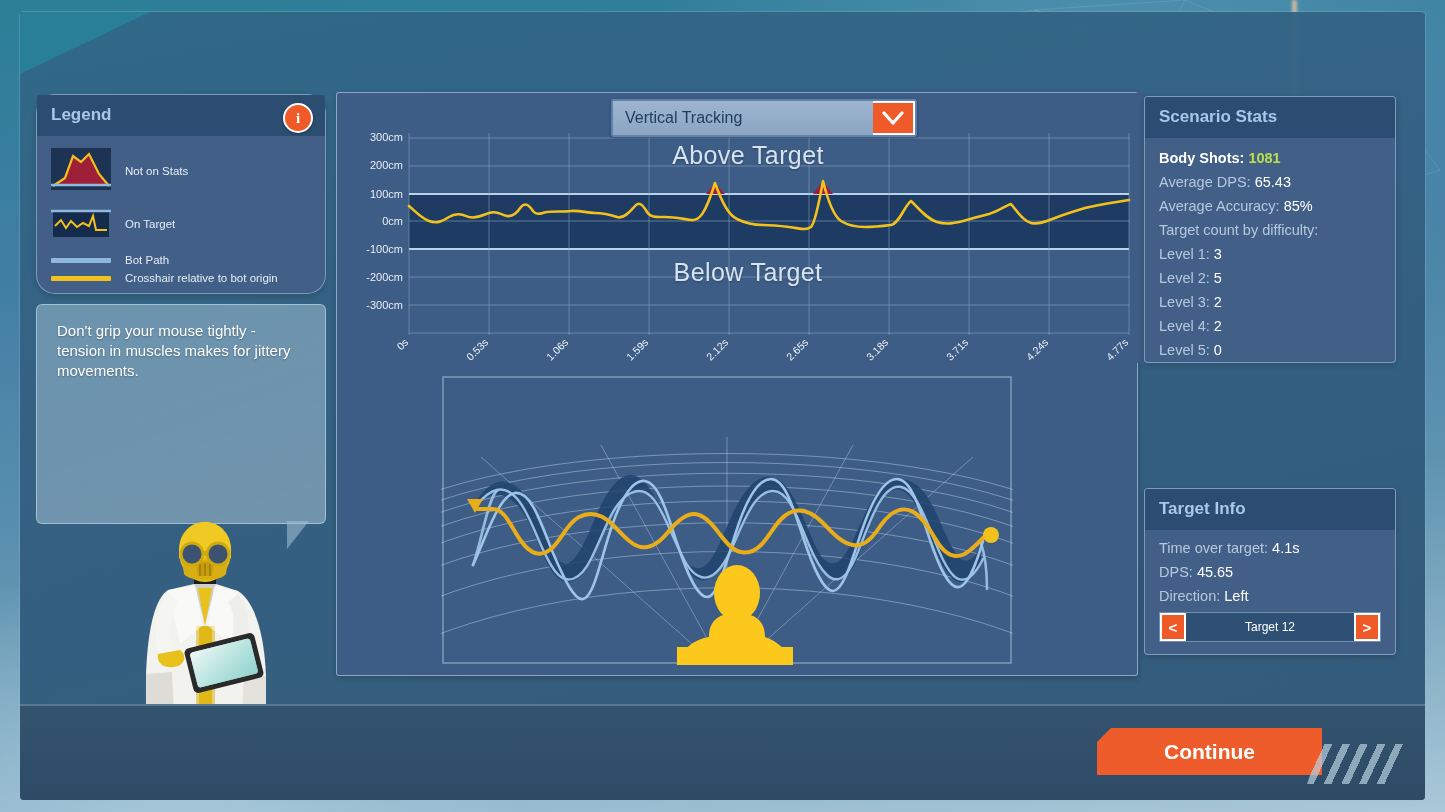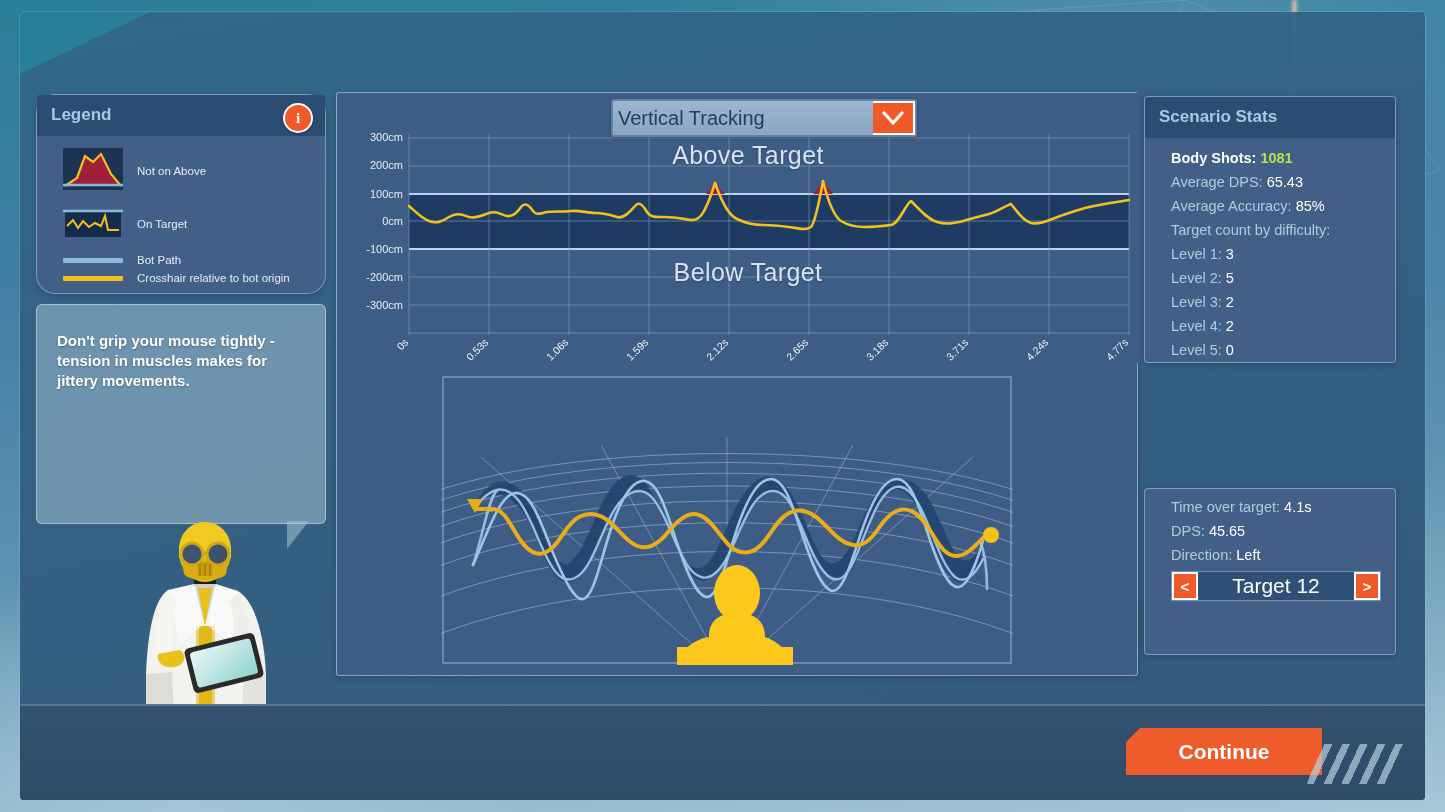--- a/index.html
+++ b/index.html
@@ -88,21 +88,21 @@
     box-shadow: 0 2px 6px rgba(0,0,0,.18);
   }
   .panel-head {
     background: #2c4d72;
     color: #a9c7e6;
     font-size: 17px; font-weight: bold;
     padding: 10px 14px 11px 14px;
     border-radius: 3px 3px 0 0;
     position: relative;
   }
-  .panel-body { padding: 12px 14px; margin-left: 12px; }
+  .panel-body { padding: 12px 14px; }
 
   
   #legend-panel { left: 16px; top: 10px; width: 288px; height: 198px; border-radius: 19px; }
   .info-badge {
     position:absolute; right: 12px; top: 8px;
     width: 26px; height: 26px; border-radius: 50%;
     background: #ef5a28; border: 2px solid #ffffff;
     color:#fff; font-size: 15px; font-weight: bold;
     font-family: "Liberation Serif", serif;
     display:flex; align-items:center; justify-content:center;
@@ -120,23 +120,22 @@
     border: 1px solid rgba(205,228,240,.55);
     border-radius: 6px;
   }
   #tip-bubble .tail {
     position:absolute; right: 16px; bottom: -26px;
     width: 0; height: 0;
     border-left: 22px solid rgba(160,192,210,.58);
     border-bottom: 28px solid transparent;
   }
   .tip-text {
-    padding: 26px 20px; color:#ffffff; font-size: 15px; line-height: 1.32;
+    padding: 16px 20px; color:#ffffff; font-size: 15px; line-height: 1.32;
     text-shadow: 0 1px 2px rgba(0,0,0,.30);
-    font-weight: bold;
   }
 
   
   #scientist { position:absolute; left: 96px; top: 430px; width: 190px; height: 200px; }
 
   
   #graph-panel {
     left: 316px; top: 8px; width: 800px; height: 582px;
     background: #3d5d86;
     border: 1px solid rgba(185,212,232,.62);
@@ -154,23 +153,23 @@
 
   
   #tracking-dropdown {
     position:absolute; left: 274px; top: 6px; width: 302px; height: 34px;
     display:flex; align-items:stretch;
     border: 2px solid #5f82ad; border-radius: 3px;
     box-shadow: 0 1px 3px rgba(0,0,0,.3);
     background:#8fa9c6;
   }
   .dd-value {
-    flex: 1 1 auto; display:flex; align-items:center; padding-left: 5px;
+    flex: 1 1 auto; display:flex; align-items:center; padding-left: 12px;
     background: linear-gradient(to bottom, #9db5cf, #8ba5c3);
-    color: #1f3b5e; font-size: 20px;
+    color: #1f3b5e; font-size: 16px;
   }
   .dd-arrow {
     flex: 0 0 40px; background:#ef5a28;
     display:flex; align-items:center; justify-content:center;
     border: 2px solid #ffffff; border-left: none;
   }
 
   
   #scene-view {
     position:absolute; left: 104px; top: 282px; width: 572px; height: 290px;
@@ -190,36 +189,36 @@
     background: #2f5075; border: 1px solid rgba(180,208,230,.5);
   }
   .nav-btn {
     flex: 0 0 26px; background: #ef5a28; border: 2px solid #ffffff;
     color:#fff; font-size: 15px; font-weight:bold;
     display:flex; align-items:center; justify-content:center;
     box-sizing: border-box;
   }
   .target-name {
     flex: 1 1 auto; display:flex; align-items:center; justify-content:center;
-    color:#ffffff; font-size: 21px;
+    color:#ffffff; font-size: 12px;
   }
 
   
   .bottombar {
     position: absolute; left: 20px; top: 704px; width: 1405px; height: 96px;
     background: linear-gradient(to bottom, #33536f 0%, #2e4b66 100%);
     border-radius: 0 0 4px 4px;
   }
   .bottombar::before{
     content:""; position:absolute; left:0; top:0; width:100%; height:2px;
     background: rgba(150,190,215,.35);
   }
   #continue-button {
     position:absolute; right: 103px; top: 24px;
-    width: 196px; height: 47px;
+    width: 225px; height: 47px;
     background: #ee5c2b;
     color: #ffffff; font-size: 21px; font-weight: bold;
     display:flex; align-items:center; justify-content:center;
     clip-path: polygon(14px 0, 100% 0, 100% 100%, 0 100%, 0 14px);
     box-shadow: 0 2px 5px rgba(0,0,0,.3);
     cursor: pointer;
   }
   .hatch-bottom {
     position:absolute; right: 18px; top: 40px; width: 100px; height: 40px;
     clip-path: polygon(14px 0, 100px 0, 86px 40px, 0 40px);
@@ -264,21 +263,21 @@
 
         <div class="legend-row">
           <div class="legend-swatch">
             <svg width="60" height="42" viewBox="0 0 60 42">
               <rect x="0" y="0" width="60" height="42" fill="#1d3354"></rect>
               <path d="M2 38 L14 30 L22 8 L30 14 L38 6 L48 26 L58 38 Z" fill="#9e1f38"></path>
               <path d="M2 38 L14 30 L22 8 L30 14 L38 6 L48 26 L58 38" fill="none" stroke="#f2c11c" stroke-width="2.2"></path>
               <line x1="0" y1="37" x2="60" y2="37" stroke="#8fb8de" stroke-width="2.6"></line>
             </svg>
           </div>
-          <div class="legend-label">Not on Above</div>
+          <div class="legend-label">Not on Stats</div>
         </div>
 
         <div class="legend-row">
           <div class="legend-swatch">
             <svg width="60" height="32" viewBox="0 0 60 32">
               <rect x="2" y="6" width="56" height="25" fill="#152b4c"></rect>
               <line x1="0" y1="5" x2="60" y2="5" stroke="#8fb8de" stroke-width="2.4"></line>
               <path d="M4 20 L10 14 L15 22 L20 15 L26 21 L32 17 L38 20 L42 10 L45 24 L56 24" fill="none" stroke="#f2c11c" stroke-width="2"></path>
             </svg>
           </div>
@@ -558,20 +557,23 @@
           <span class="v">2</span>
         </div>
         <div class="stat-row" style="margin-bottom:0">
           <span>Level 5:</span>
           <span class="v">0</span>
         </div>
       </div>
     </div>
 
     <div class="panel" id="target-panel">
+      <div class="panel-head">
+        <span>Target Info</span>
+      </div>
       <div class="panel-body" style="padding:10px 14px">
         <div class="stat-row">
           <span>Time over target:</span>
           <span class="v">4.1s</span>
         </div>
         <div class="stat-row">
           <span>DPS:</span>
           <span class="v">45.65</span>
         </div>
         <div class="stat-row">

